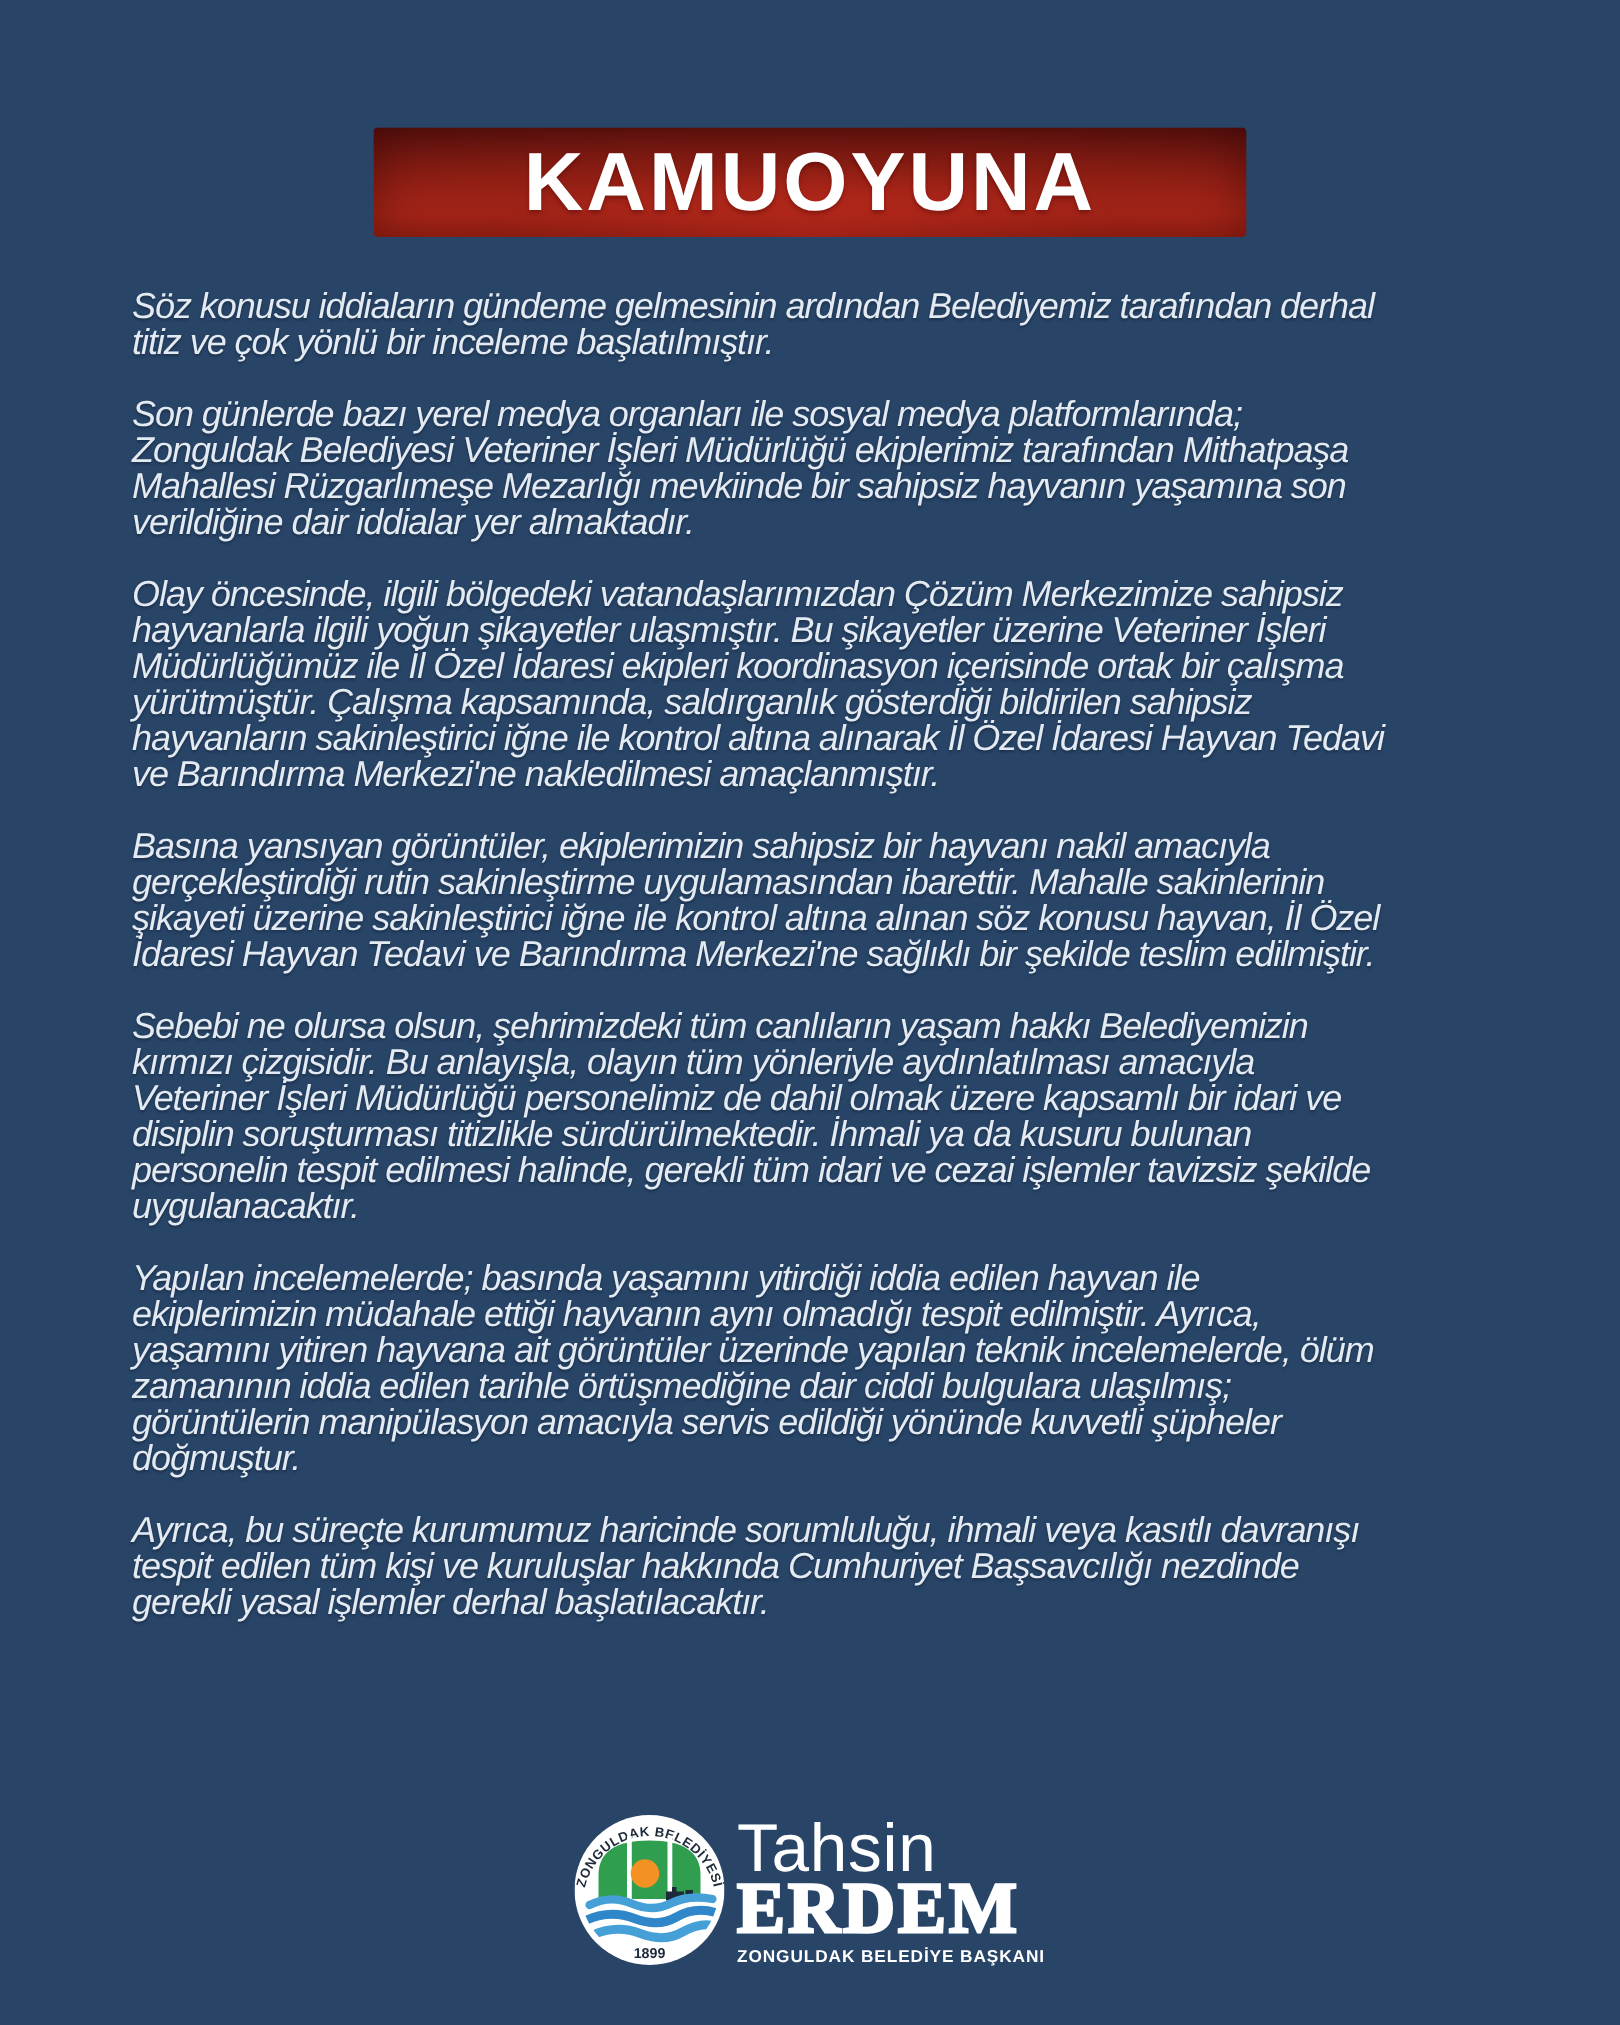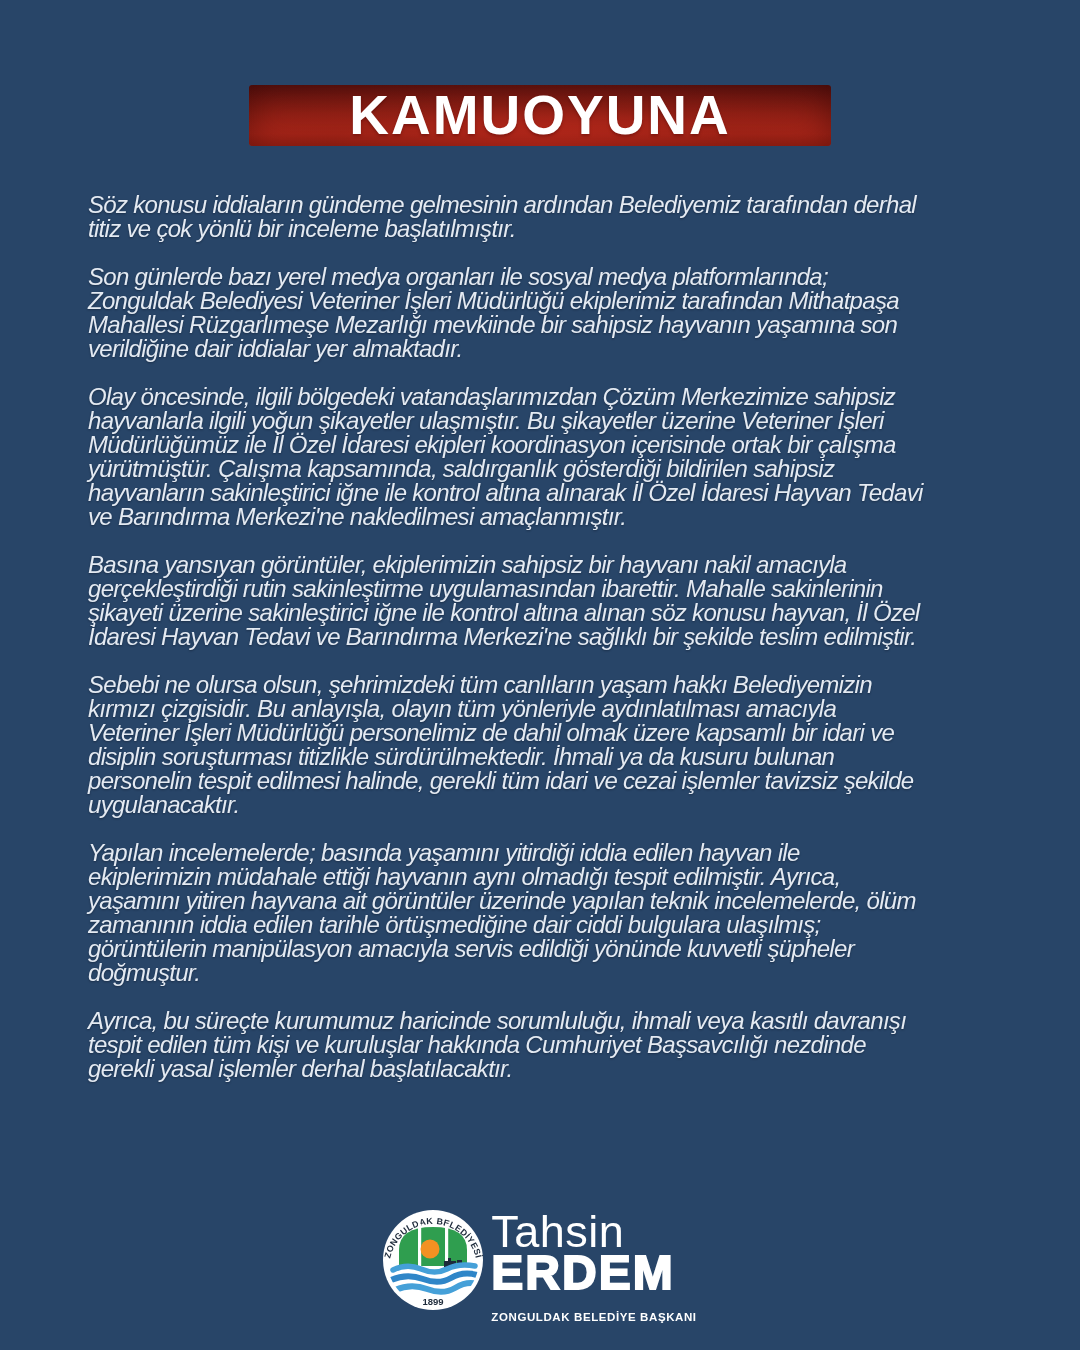--- a/index.html
+++ b/index.html
@@ -8,21 +8,21 @@
     background:#284568;
     position:relative;
     overflow:hidden;
     font-family:"Liberation Sans", sans-serif;
   }
 
   
   .banner{
     position:absolute;
     left:249px;top:85px;
-    width:582px;height:61px;
+    width:582px;height:73px;
     border-radius:3px;
     background:radial-gradient(ellipse 90% 170% at 50% 100%, #c22b1d 0%, #a2231677 40%, #4c0e0d00 100%),
                linear-gradient(180deg,#4c0e0d 0%, #7c1a12 40%, #b2281b 80%, #a52315 100%);
     box-shadow:inset 0 0 34px rgba(40,0,0,.45);
     display:flex;align-items:center;justify-content:center;
   }
   .banner-title{
     color:#ffffff;
     font-size:55px;
     font-weight:bold;
@@ -66,24 +66,25 @@
     line-height:42px;
     font-weight:normal;
     letter-spacing:0.5px;
   }
   .name-last{
     color:#ffffff;
     font-size:48px;
     line-height:39px;
     font-weight:bold;
     letter-spacing:2px;
+    font-family:Liberation Serif, serif;
     -webkit-text-stroke:2px #ffffff;
   }
   .role{
-    margin-top:19px;
+    margin-top:7px;
     color:#ffffff;
     font-size:11.5px;
     font-weight:bold;
     letter-spacing:0.6px;
   }
 </style>
 </head>
 <body>
 
 <div class="banner">

